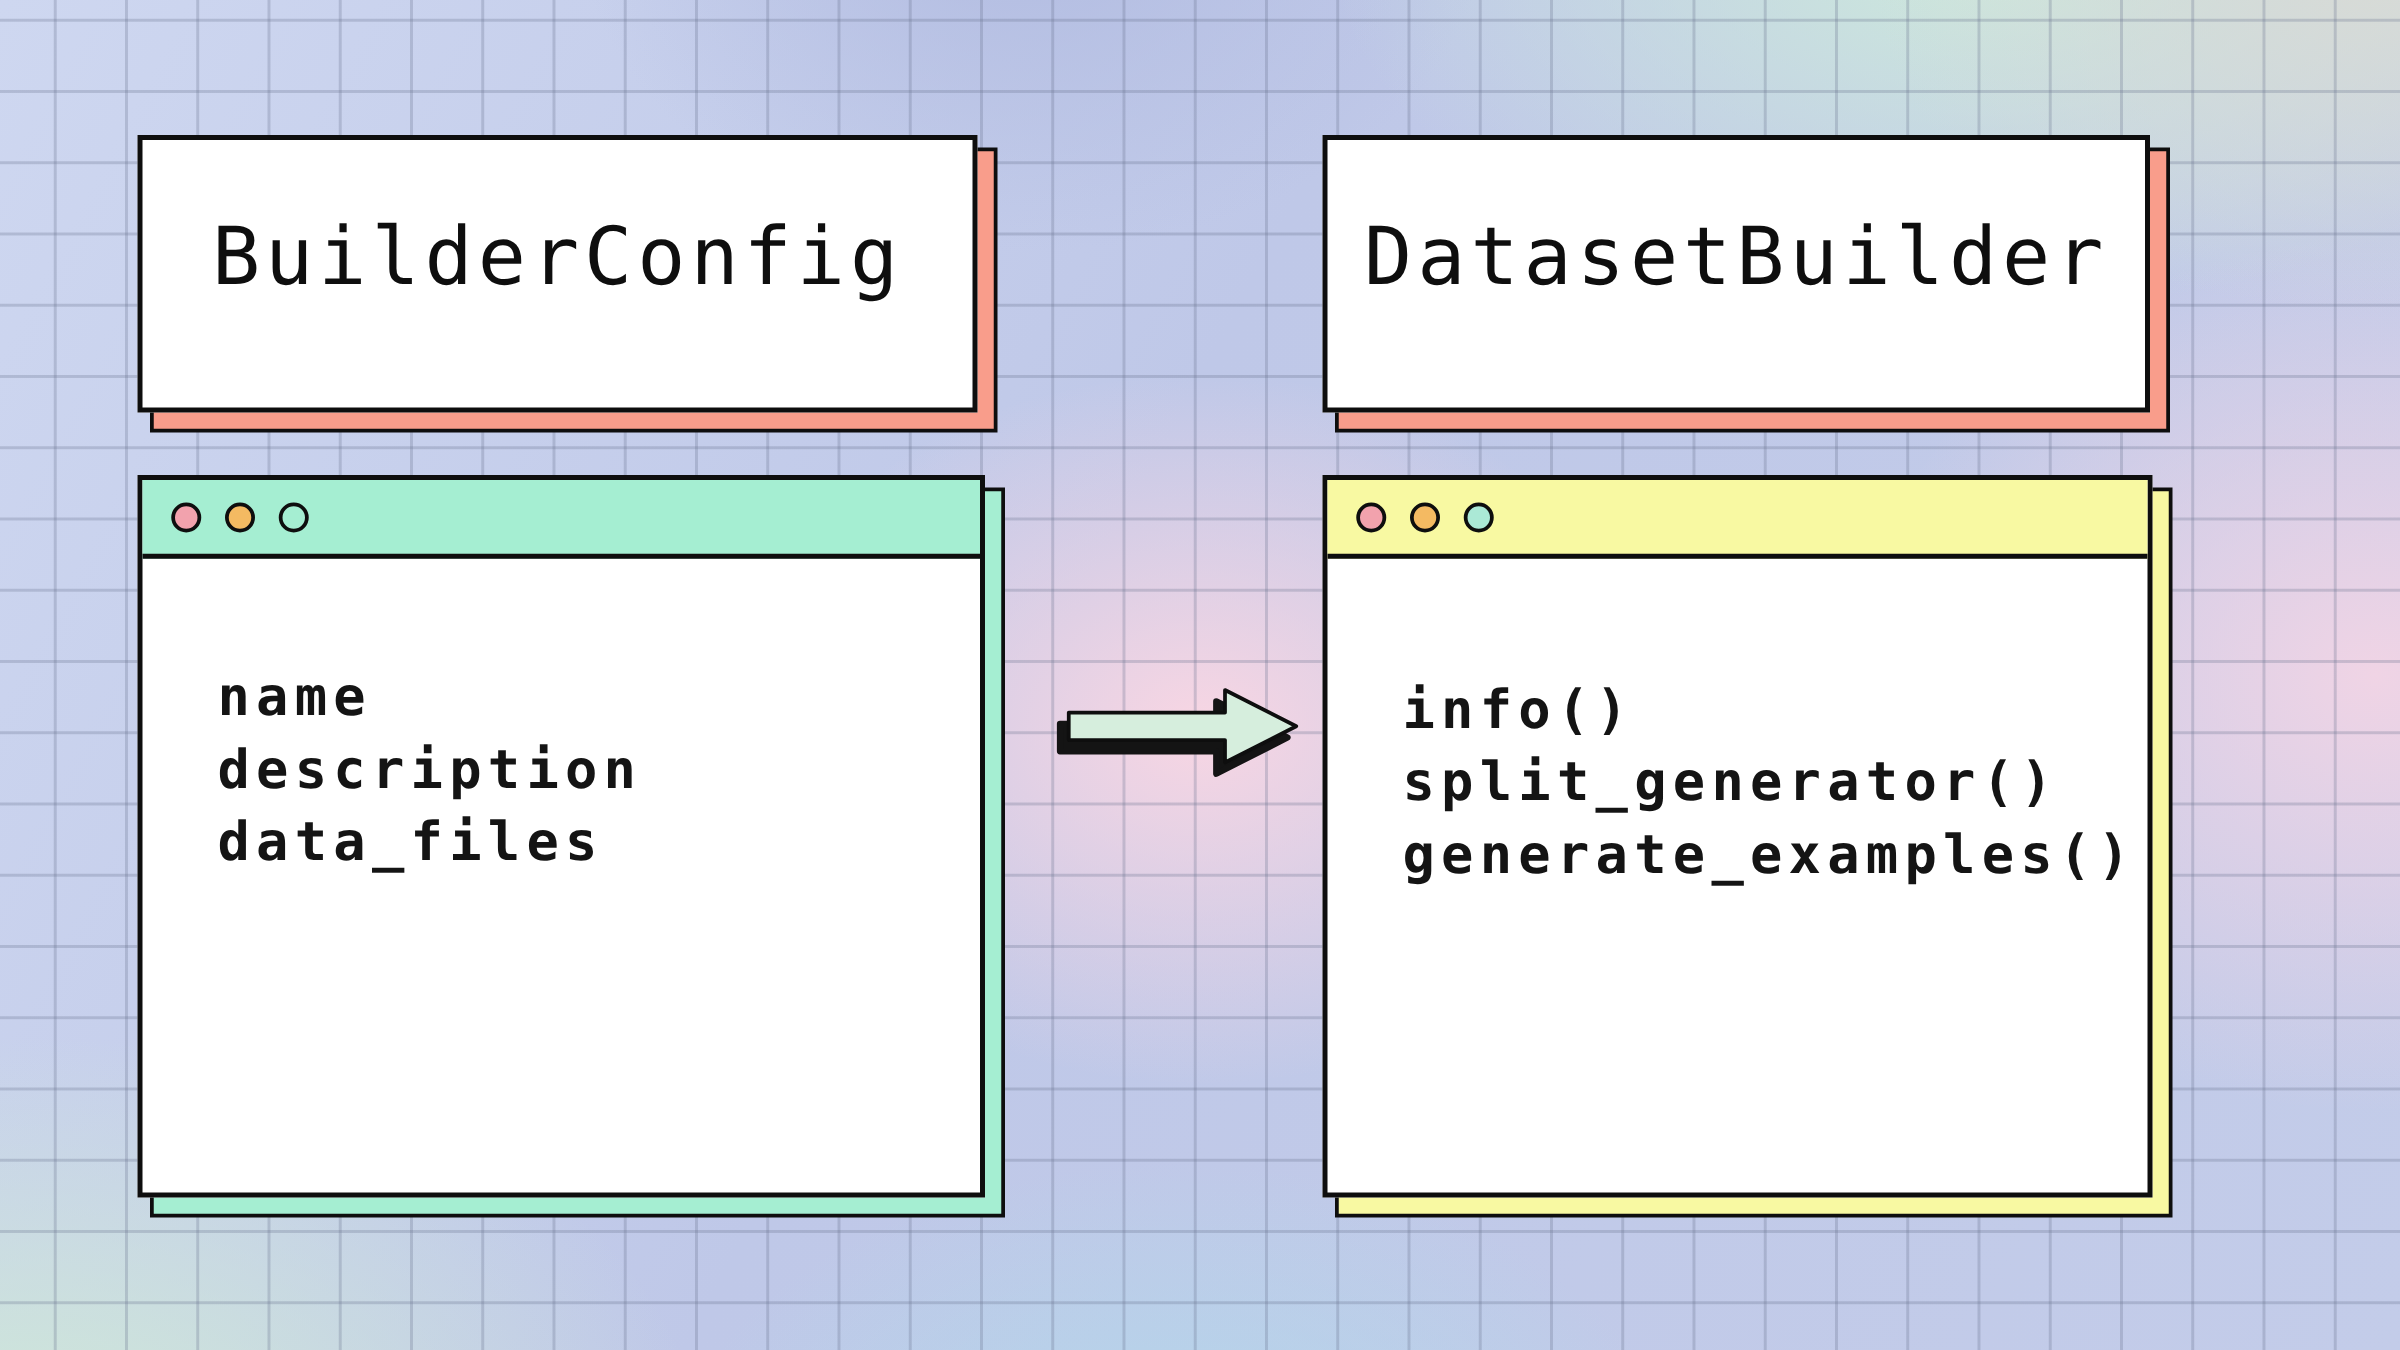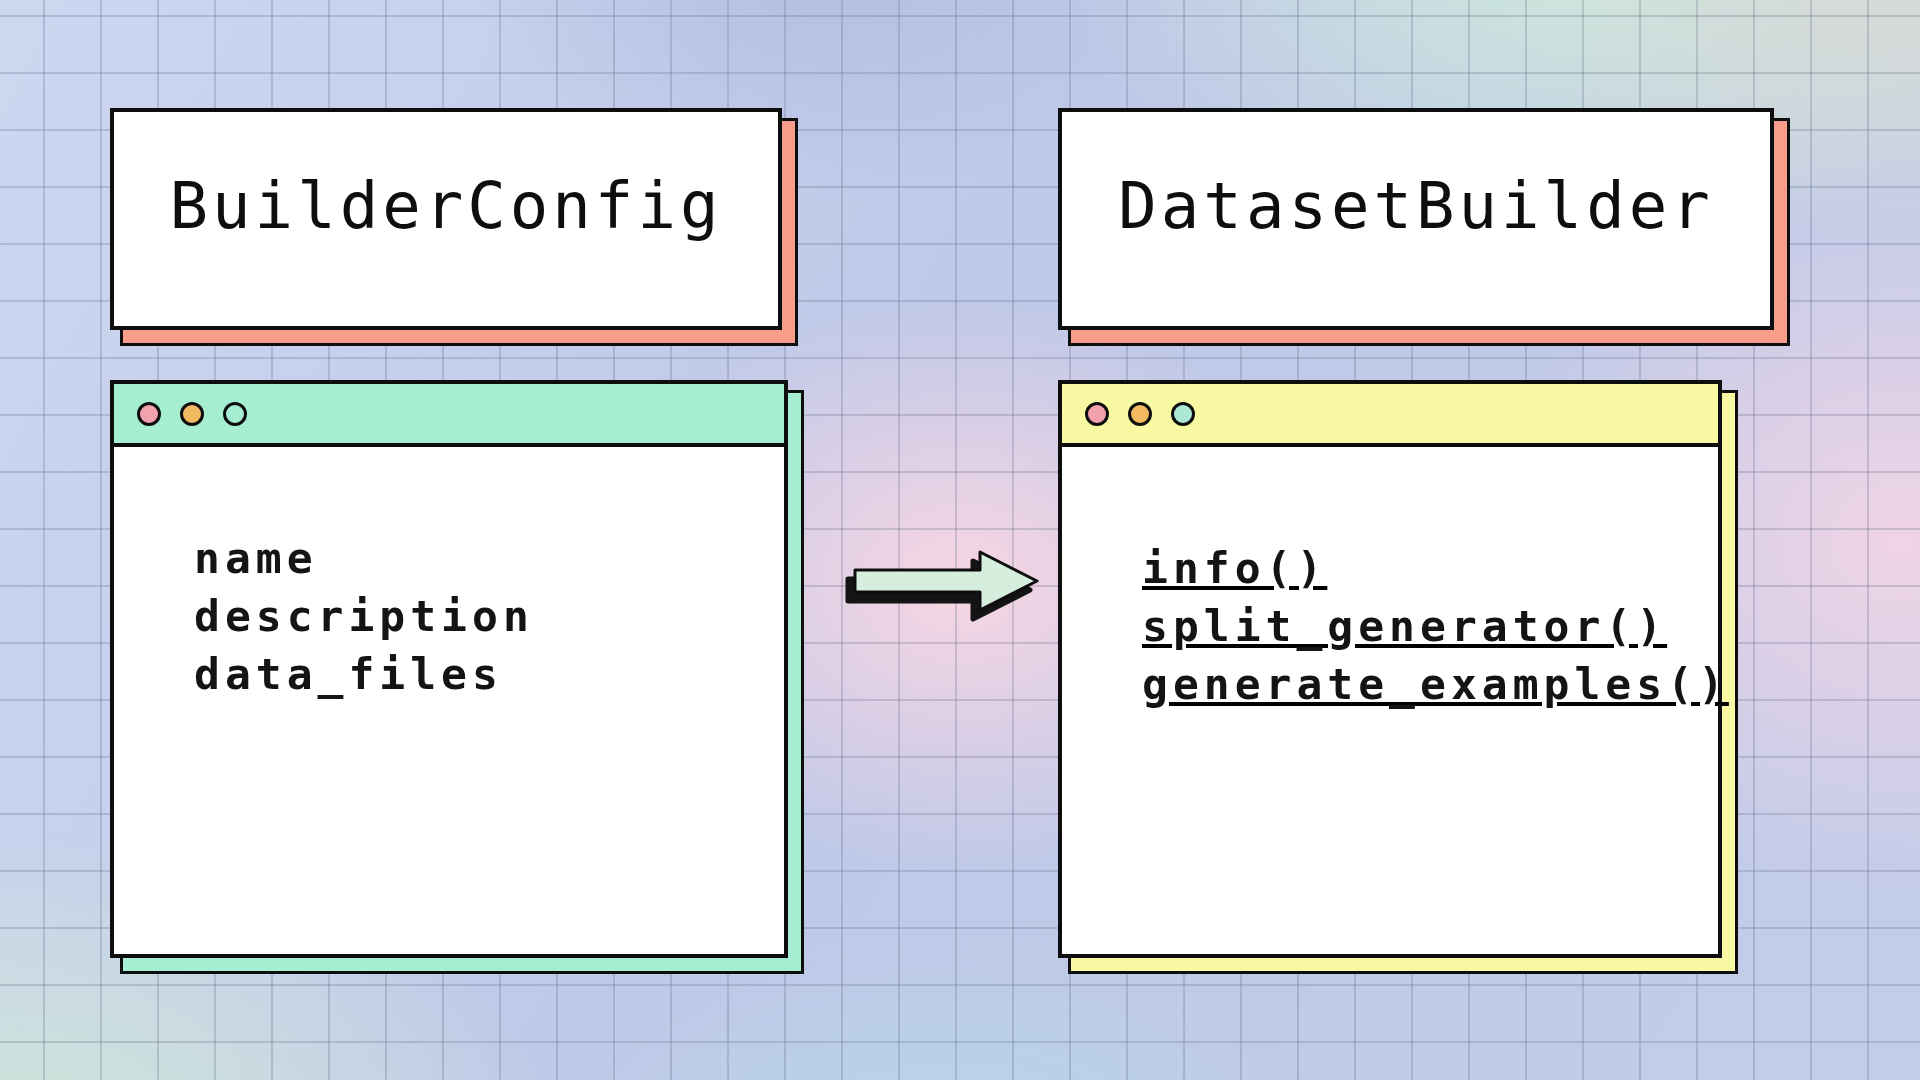--- a/index.html
+++ b/index.html
@@ -27,52 +27,51 @@
     background-position:43px 15px;
   }
 
   .title-card{
     position:absolute; height:222px; background:#ffffff;
     border:4px solid #0e0e0e;
     box-shadow: 13px 13px 0 0 #f99d8b, 13px 13px 0 3px #0e0e0e;
     display:flex; align-items:center; justify-content:center;
   }
   #card-left{ left:110px; top:108px; width:672px; }
-  #card-right{ left:1058px; top:108px; width:716px; }
+  #card-right{ left:1058px; top:108px; width:662px; }
   .title-text{
     font-weight:400; font-size:64px; letter-spacing:4px;
     color:#0e0e0e; padding-bottom:26px; white-space:nowrap;
   }
 
   .window{
     position:absolute; top:380px; height:578px; background:#ffffff;
     border:4px solid #0e0e0e;
   }
   #win-left{
     left:110px; width:678px;
     box-shadow: 13px 13px 0 0 #a5eed2, 13px 13px 0 3px #0e0e0e;
   }
   #win-right{
     left:1058px; width:664px;
     box-shadow: 13px 13px 0 0 #f8f9a2, 13px 13px 0 3px #0e0e0e;
-    text-decoration: underline;
   }
   .window-header{
     height:63px; border-bottom:4px solid #0e0e0e;
     display:flex; align-items:center; gap:19px; padding-left:23px;
   }
   #win-left .window-header{ background:#a5eed2; }
   #win-right .window-header{ background:#f8f9a2; }
   .dot{
     width:24px; height:24px; border-radius:50%;
     border:3px solid #0e0e0e; flex:0 0 auto;
   }
 
   .window-body{
-    padding:82px 0 0 80px;
+    padding:82px 0 0 60px;
     font-weight:700; font-size:43px; line-height:58px;
     letter-spacing:5px; color:#141414;
   }
   #win-right .window-body{ padding-top:92px; }
   .code-line{ white-space:nowrap; }
 
   .arrow{ position:absolute; left:820px; top:545px; width:225px; height:90px; }
 </style>
 </head>
 <body>

